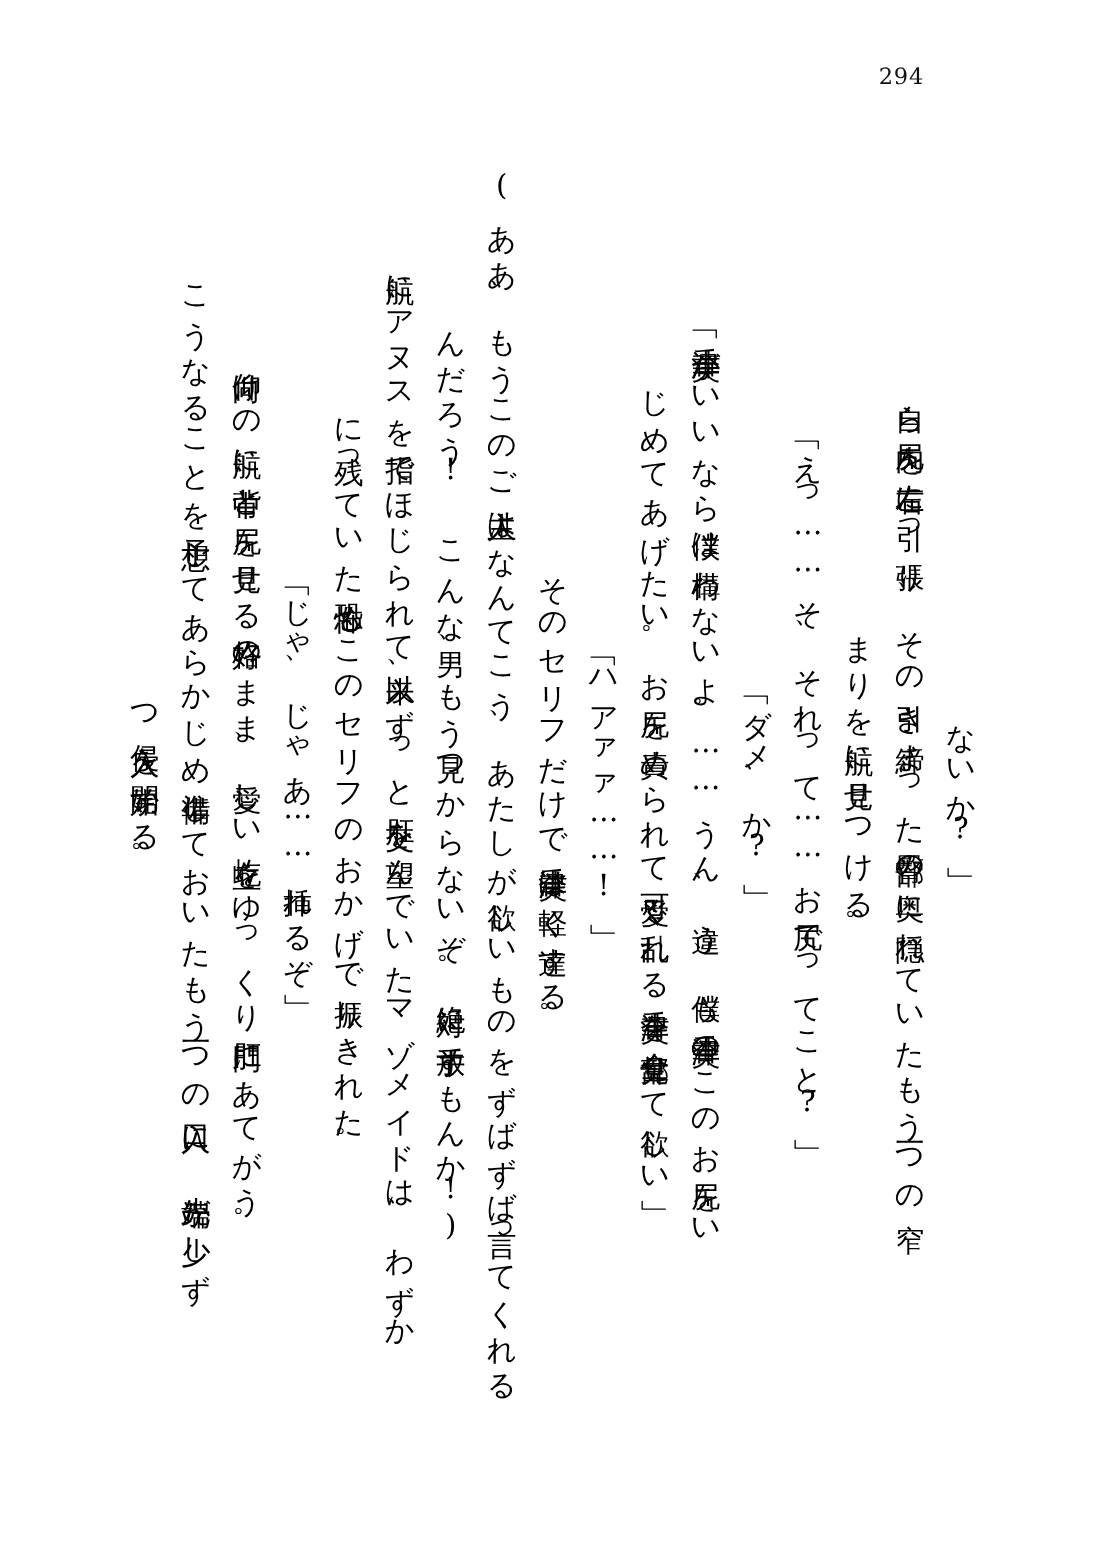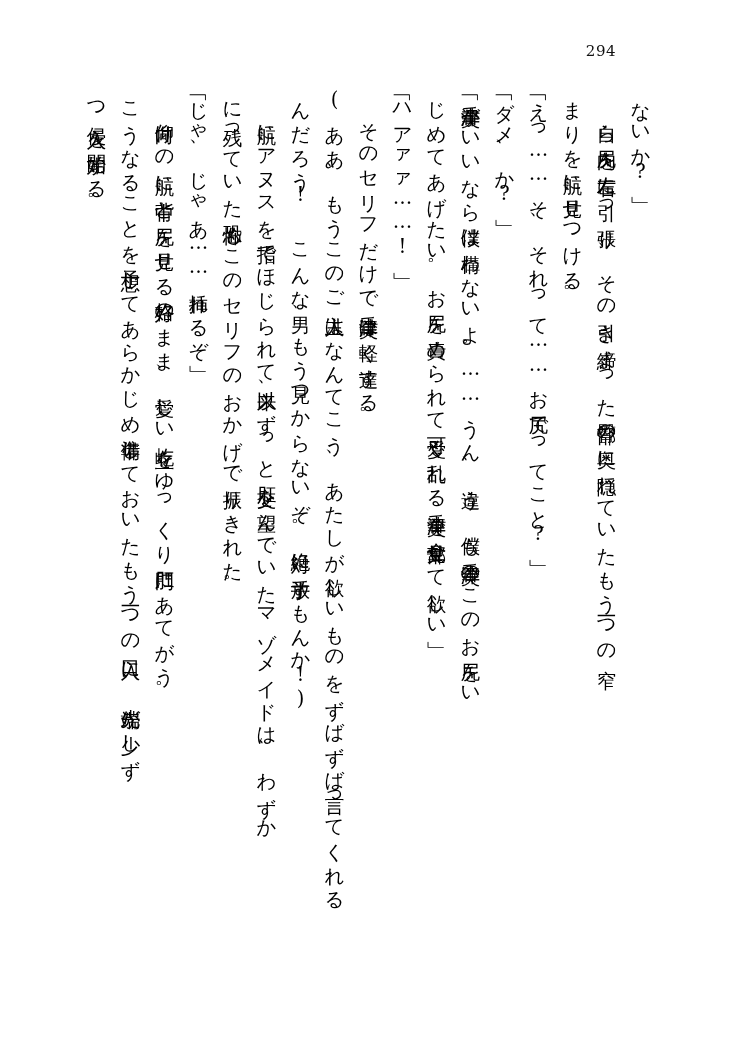--- a/index.html
+++ b/index.html
@@ -17,20 +17,21 @@
   }
 
   
   #page {
     position: absolute;
     left: 0;
     top: 0;
     width: 736px;
     height: 1038px;
     background: #ffffff;
+    text-align: center;
   }
 
   
   #page-number {
     position: absolute;
     top: 42px;
     right: 120px;
     font-size: 15px;
     letter-spacing: 0.5px;
     font-family: "DejaVu Serif", "Liberation Serif", serif;

